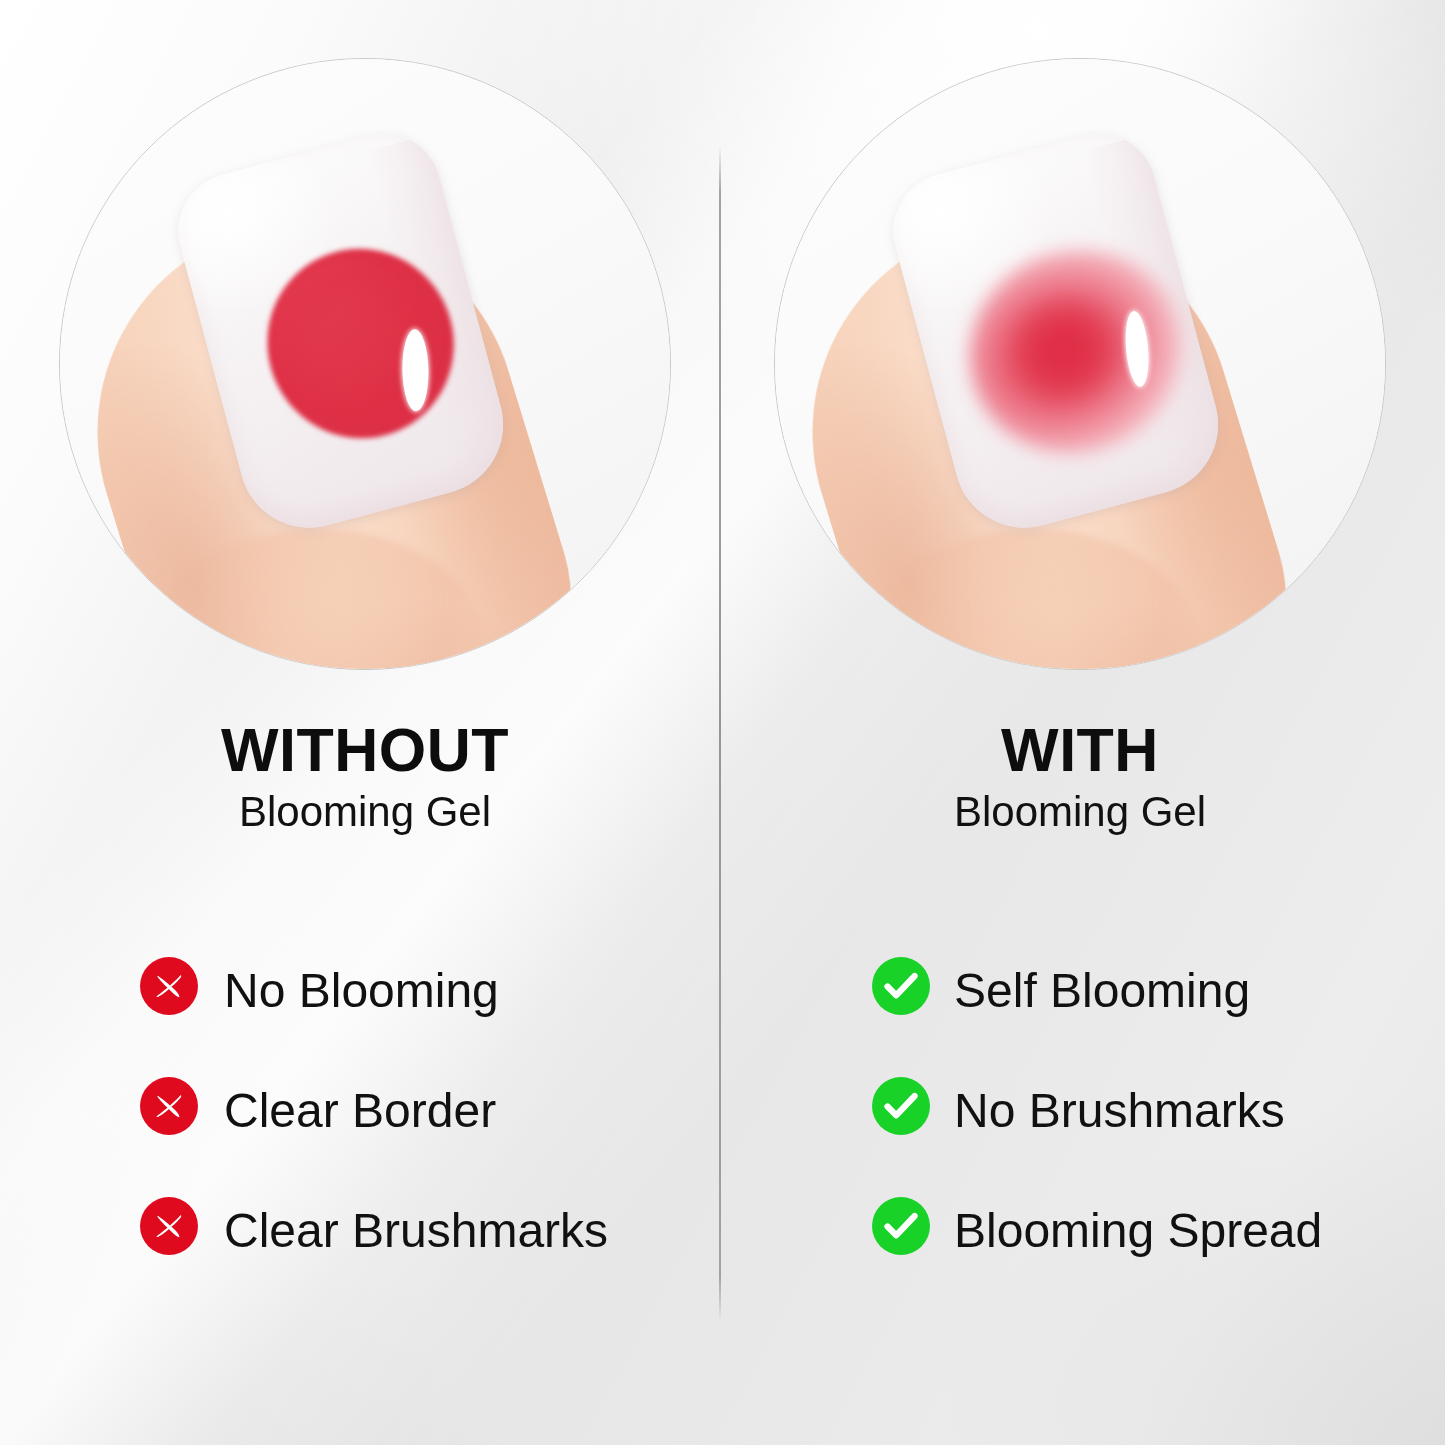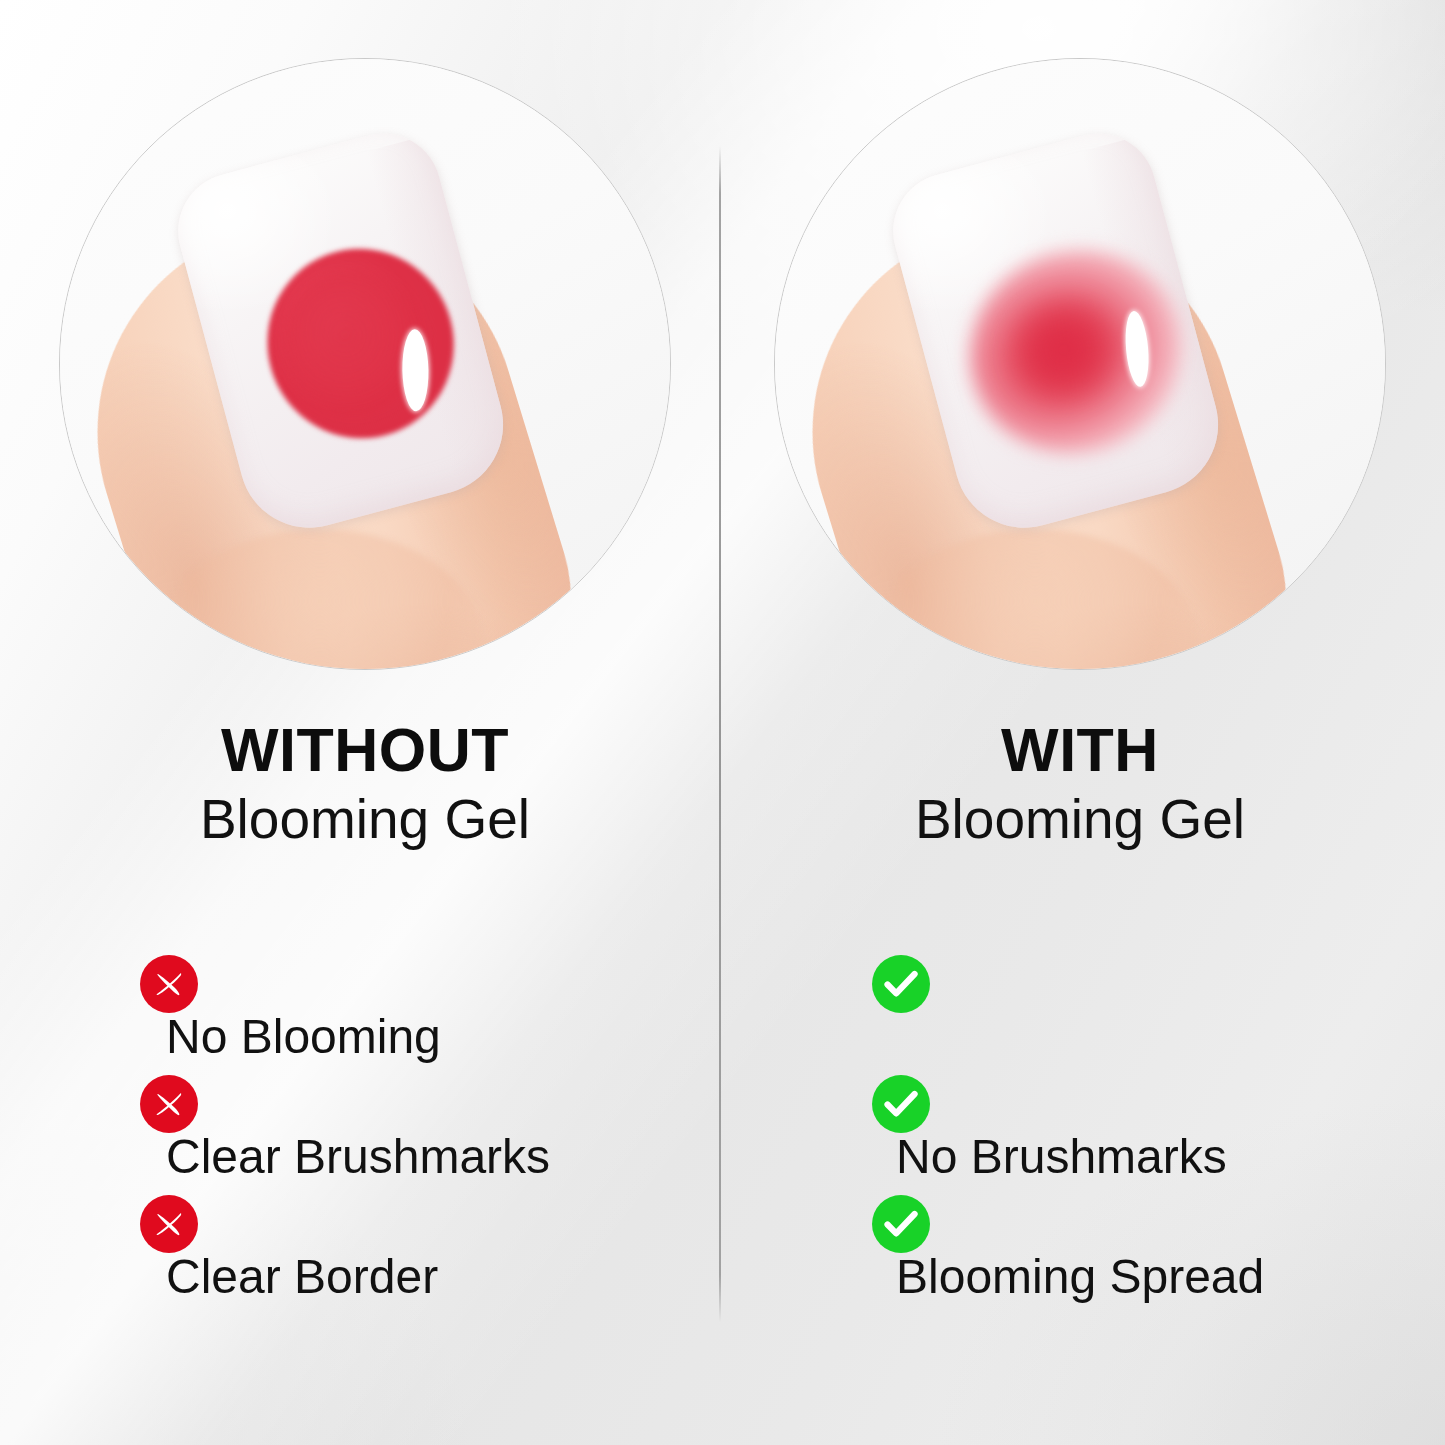--- a/index.html
+++ b/index.html
@@ -197,32 +197,32 @@
 
   
   .col-head{ position:absolute; text-align:center; width:612px; }
   .col-head.left { left:59px;  top:718px; }
   .col-head.right{ left:774px; top:718px; }
   .head-main{
     font-size:61px; font-weight:700; letter-spacing:.5px;
     color:#0d0d0d; line-height:1.06;
   }
   .head-sub{
-    font-size:55px; font-weight:400;
+    font-size:42px; font-weight:400;
     color:#111111; line-height:1.18; margin-top:4px;
   }
 
   
   .feature-list{ position:absolute; }
   .feature-list.left { left:140px; top:955px; width:560px; }
   .feature-list.right{ left:872px; top:955px; width:540px; }
 
   .feature-row{
-    display:flex; align-items:flex-start;
-    height:60px; margin-bottom:60px;flex-direction:column;
+    display:flex; align-items:flex-end;
+    height:60px; margin-bottom:60px;
   }
   .feature-label{
     font-size:48px; font-weight:400; color:#111111;
     white-space:nowrap; line-height:1;
   }
   .feature-list.left  .feature-label{ margin-left:26px; }
   .feature-list.right .feature-label{ margin-left:24px; }
 
   .badge{
     width:58px; height:58px; border-radius:50%;
@@ -299,43 +299,44 @@
       <span class="feature-label">No Blooming</span>
     </div>
 
     <div class="feature-row">
       <span class="badge cross">
         <svg width="40" height="40" viewBox="0 0 40 40" aria-hidden="true">
           <path d="M9.4 10.2 C13 12.6 19 17.2 25.5 23.6 C28 26.1 29.6 28.2 30.2 29.8 C30.7 31.1 29.9 31.6 28.6 30.8 C26.6 29.6 23.2 26.6 19.2 22.6 C13.6 17.0 10.2 13.2 8.8 11.3 C8.1 10.3 8.5 9.6 9.4 10.2 Z" fill="#fff"></path>
           <path d="M31.3 9.5 C29.3 11.9 25.4 15.6 20.4 20.0 C14.2 25.4 10.3 28.4 8.6 29.6 C7.5 30.4 7.1 31.2 8.4 31.0 C10.0 30.7 13.5 28.4 18.6 24.2 C25.0 18.9 29.4 14.6 31.6 11.8 C32.6 10.5 32.3 8.8 31.3 9.5 Z" fill="#fff"></path>
         </svg>
       </span>
-      <span class="feature-label">Clear Brushmarks</span>
+      <span class="feature-label">Clear Border</span>
     </div>
 
     <div class="feature-row">
       <span class="badge cross">
         <svg width="40" height="40" viewBox="0 0 40 40" aria-hidden="true">
           <path d="M9.4 10.2 C13 12.6 19 17.2 25.5 23.6 C28 26.1 29.6 28.2 30.2 29.8 C30.7 31.1 29.9 31.6 28.6 30.8 C26.6 29.6 23.2 26.6 19.2 22.6 C13.6 17.0 10.2 13.2 8.8 11.3 C8.1 10.3 8.5 9.6 9.4 10.2 Z" fill="#fff"></path>
           <path d="M31.3 9.5 C29.3 11.9 25.4 15.6 20.4 20.0 C14.2 25.4 10.3 28.4 8.6 29.6 C7.5 30.4 7.1 31.2 8.4 31.0 C10.0 30.7 13.5 28.4 18.6 24.2 C25.0 18.9 29.4 14.6 31.6 11.8 C32.6 10.5 32.3 8.8 31.3 9.5 Z" fill="#fff"></path>
         </svg>
       </span>
-      <span class="feature-label">Clear Border</span>
+      <span class="feature-label">Clear Brushmarks</span>
     </div>
 
   </div>
 
   <div class="feature-list right">
 
     <div class="feature-row">
       <span class="badge check">
         <svg width="42" height="42" viewBox="0 0 42 42" aria-hidden="true">
           <path d="M7.5 21.5 L16.2 30.4 L34.6 11.0" fill="none" stroke="#fff" stroke-width="6.2" stroke-linecap="round" stroke-linejoin="round"></path>
         </svg>
       </span>
+      <span class="feature-label">Self Blooming</span>
     </div>
 
     <div class="feature-row">
       <span class="badge check">
         <svg width="42" height="42" viewBox="0 0 42 42" aria-hidden="true">
           <path d="M7.5 21.5 L16.2 30.4 L34.6 11.0" fill="none" stroke="#fff" stroke-width="6.2" stroke-linecap="round" stroke-linejoin="round"></path>
         </svg>
       </span>
       <span class="feature-label">No Brushmarks</span>
     </div>

